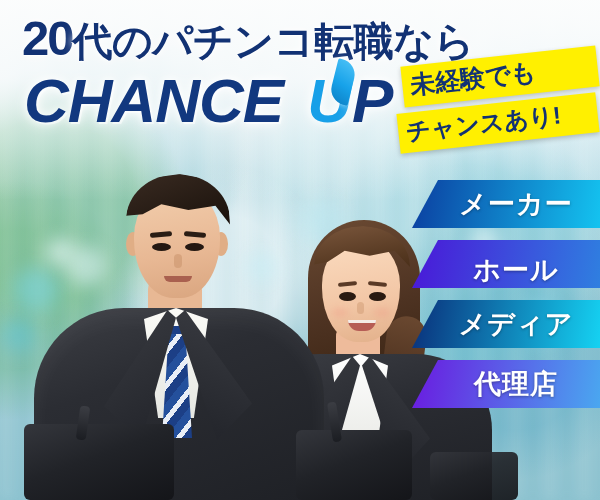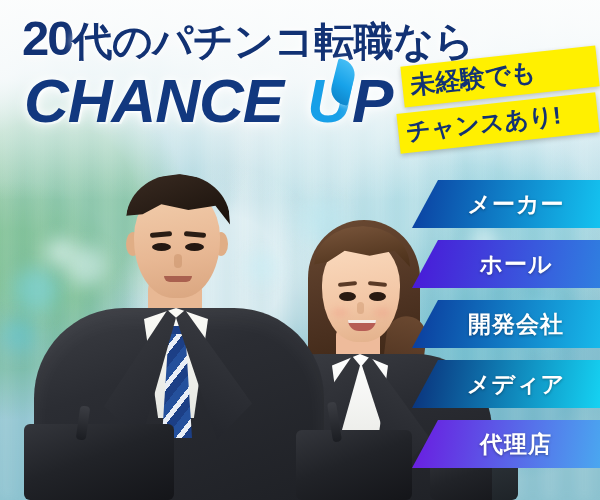--- a/index.html
+++ b/index.html
@@ -285,21 +285,21 @@
     height: 48px;
     margin-bottom: 12px;
     display: flex;
     align-items: center;
     justify-content: center;
     clip-path: polygon(26px 0%, 100% 0%, 100% 100%, 0% 100%);
     box-shadow: 0 2px 6px rgba(0,0,0,0.25);
   }
   .cat-btn .cat-label {
     color: #ffffff;
-    font-size: 23px;
+    font-size: 27px;
     font-weight: 700;
     letter-spacing: 1px;
     text-shadow: 0 1px 3px rgba(0,0,0,0.35);
     transform: translateX(10px);
     white-space: nowrap;
   }
 
   
   #credit-bar {
     position: absolute;
@@ -395,25 +395,22 @@
 
   <div id="badge">
     <div class="strip strip-1" style="background: rgb(255, 240, 0); color: rgb(18, 50, 116);">未経験でも</div>
     <div class="strip strip-2" style="background: rgb(255, 240, 0); color: rgb(18, 50, 116);">チャンスあり!</div>
   </div>
 
   <div id="cat-list">
     <div class="cat-btn" style="background: linear-gradient(100deg, rgb(11, 62, 160) 0%, rgb(20, 195, 240) 100%);">
       <span class="cat-label">メーカー</span>
     </div>
-    <div class="cat-btn" style="background: linear-gradient(100deg, rgb(74, 23, 216) 0%, rgb(47, 127, 224) 100%);">
+    <div class="cat-btn" style="background: linear-gradient(100deg, rgb(74, 23, 216) 0%, rgb(47, 127, 224) 100%); align-items: flex-end;">
       <span class="cat-label">ホール</span>
-    </div>
-    <div class="cat-btn" style="background: linear-gradient(100deg, rgb(11, 58, 156) 0%, rgb(23, 185, 234) 100%);">
-      <span class="cat-label">開発会社</span>
     </div>
     <div class="cat-btn" style="background: linear-gradient(100deg, rgb(10, 47, 122) 0%, rgb(21, 210, 242) 100%);">
       <span class="cat-label">メディア</span>
     </div>
     <div class="cat-btn" style="background: linear-gradient(100deg, rgb(106, 26, 224) 0%, rgb(74, 167, 240) 100%);">
       <span class="cat-label">代理店</span>
     </div>
   </div>
 
 

